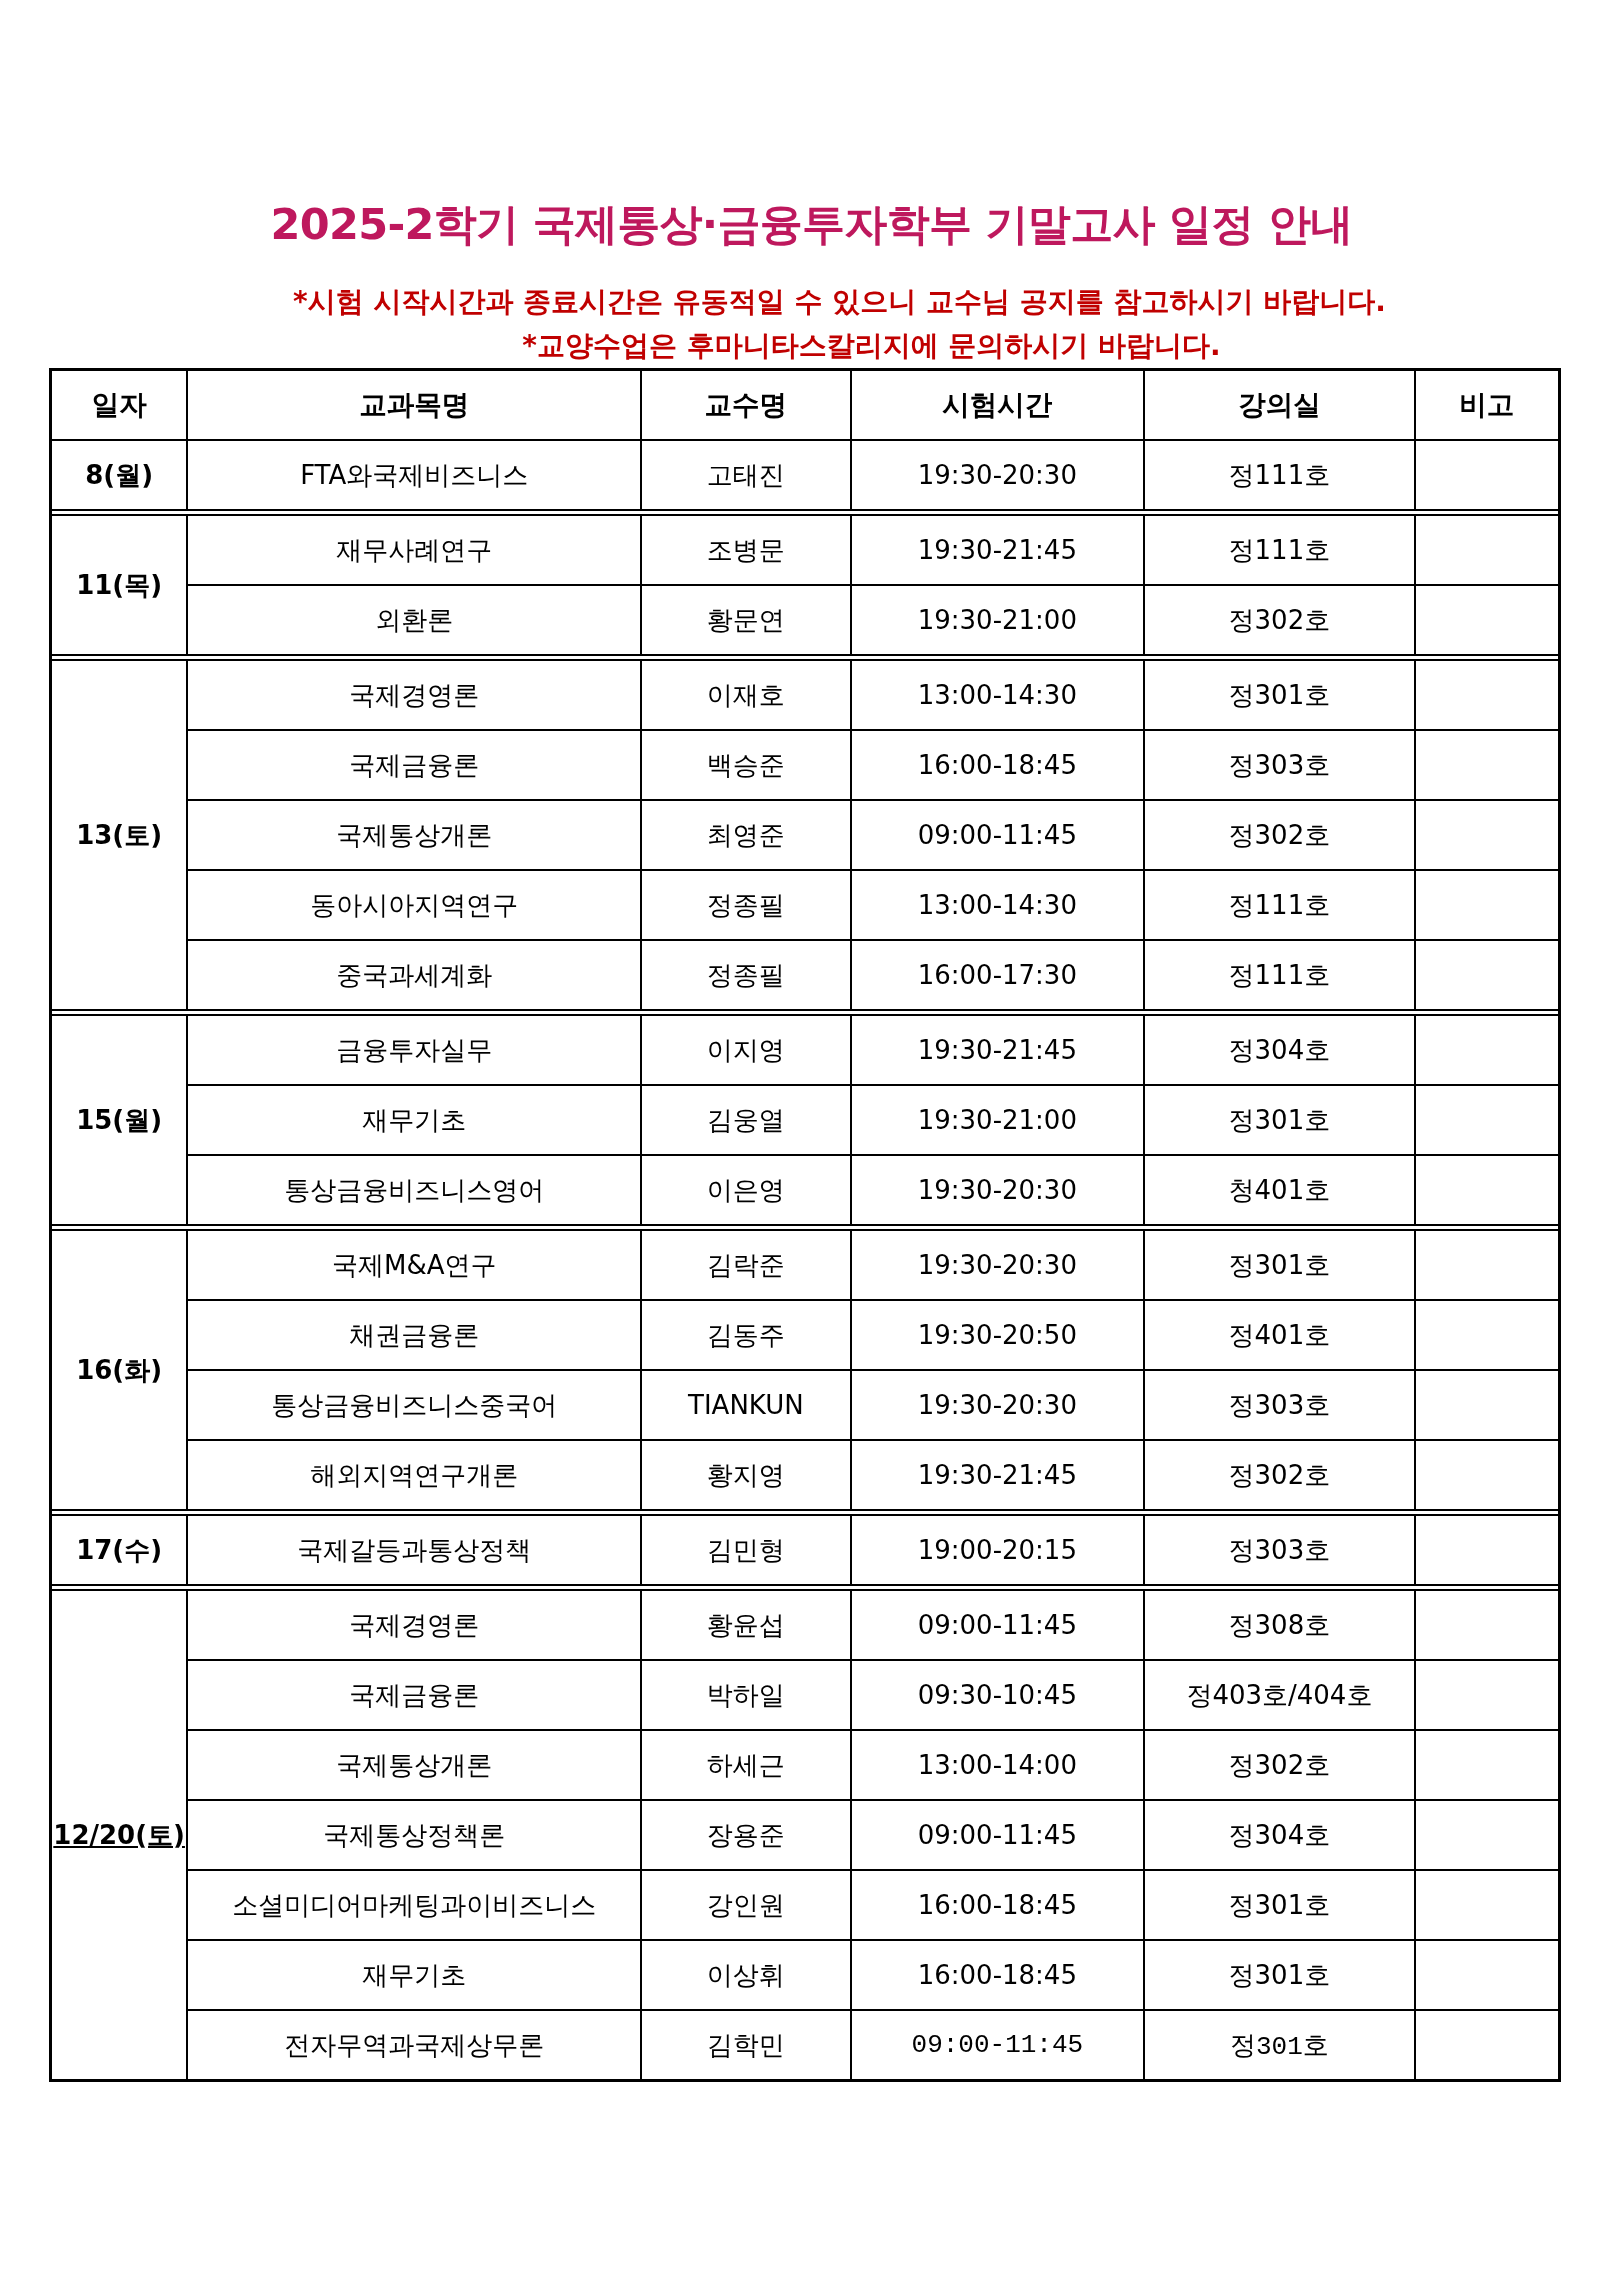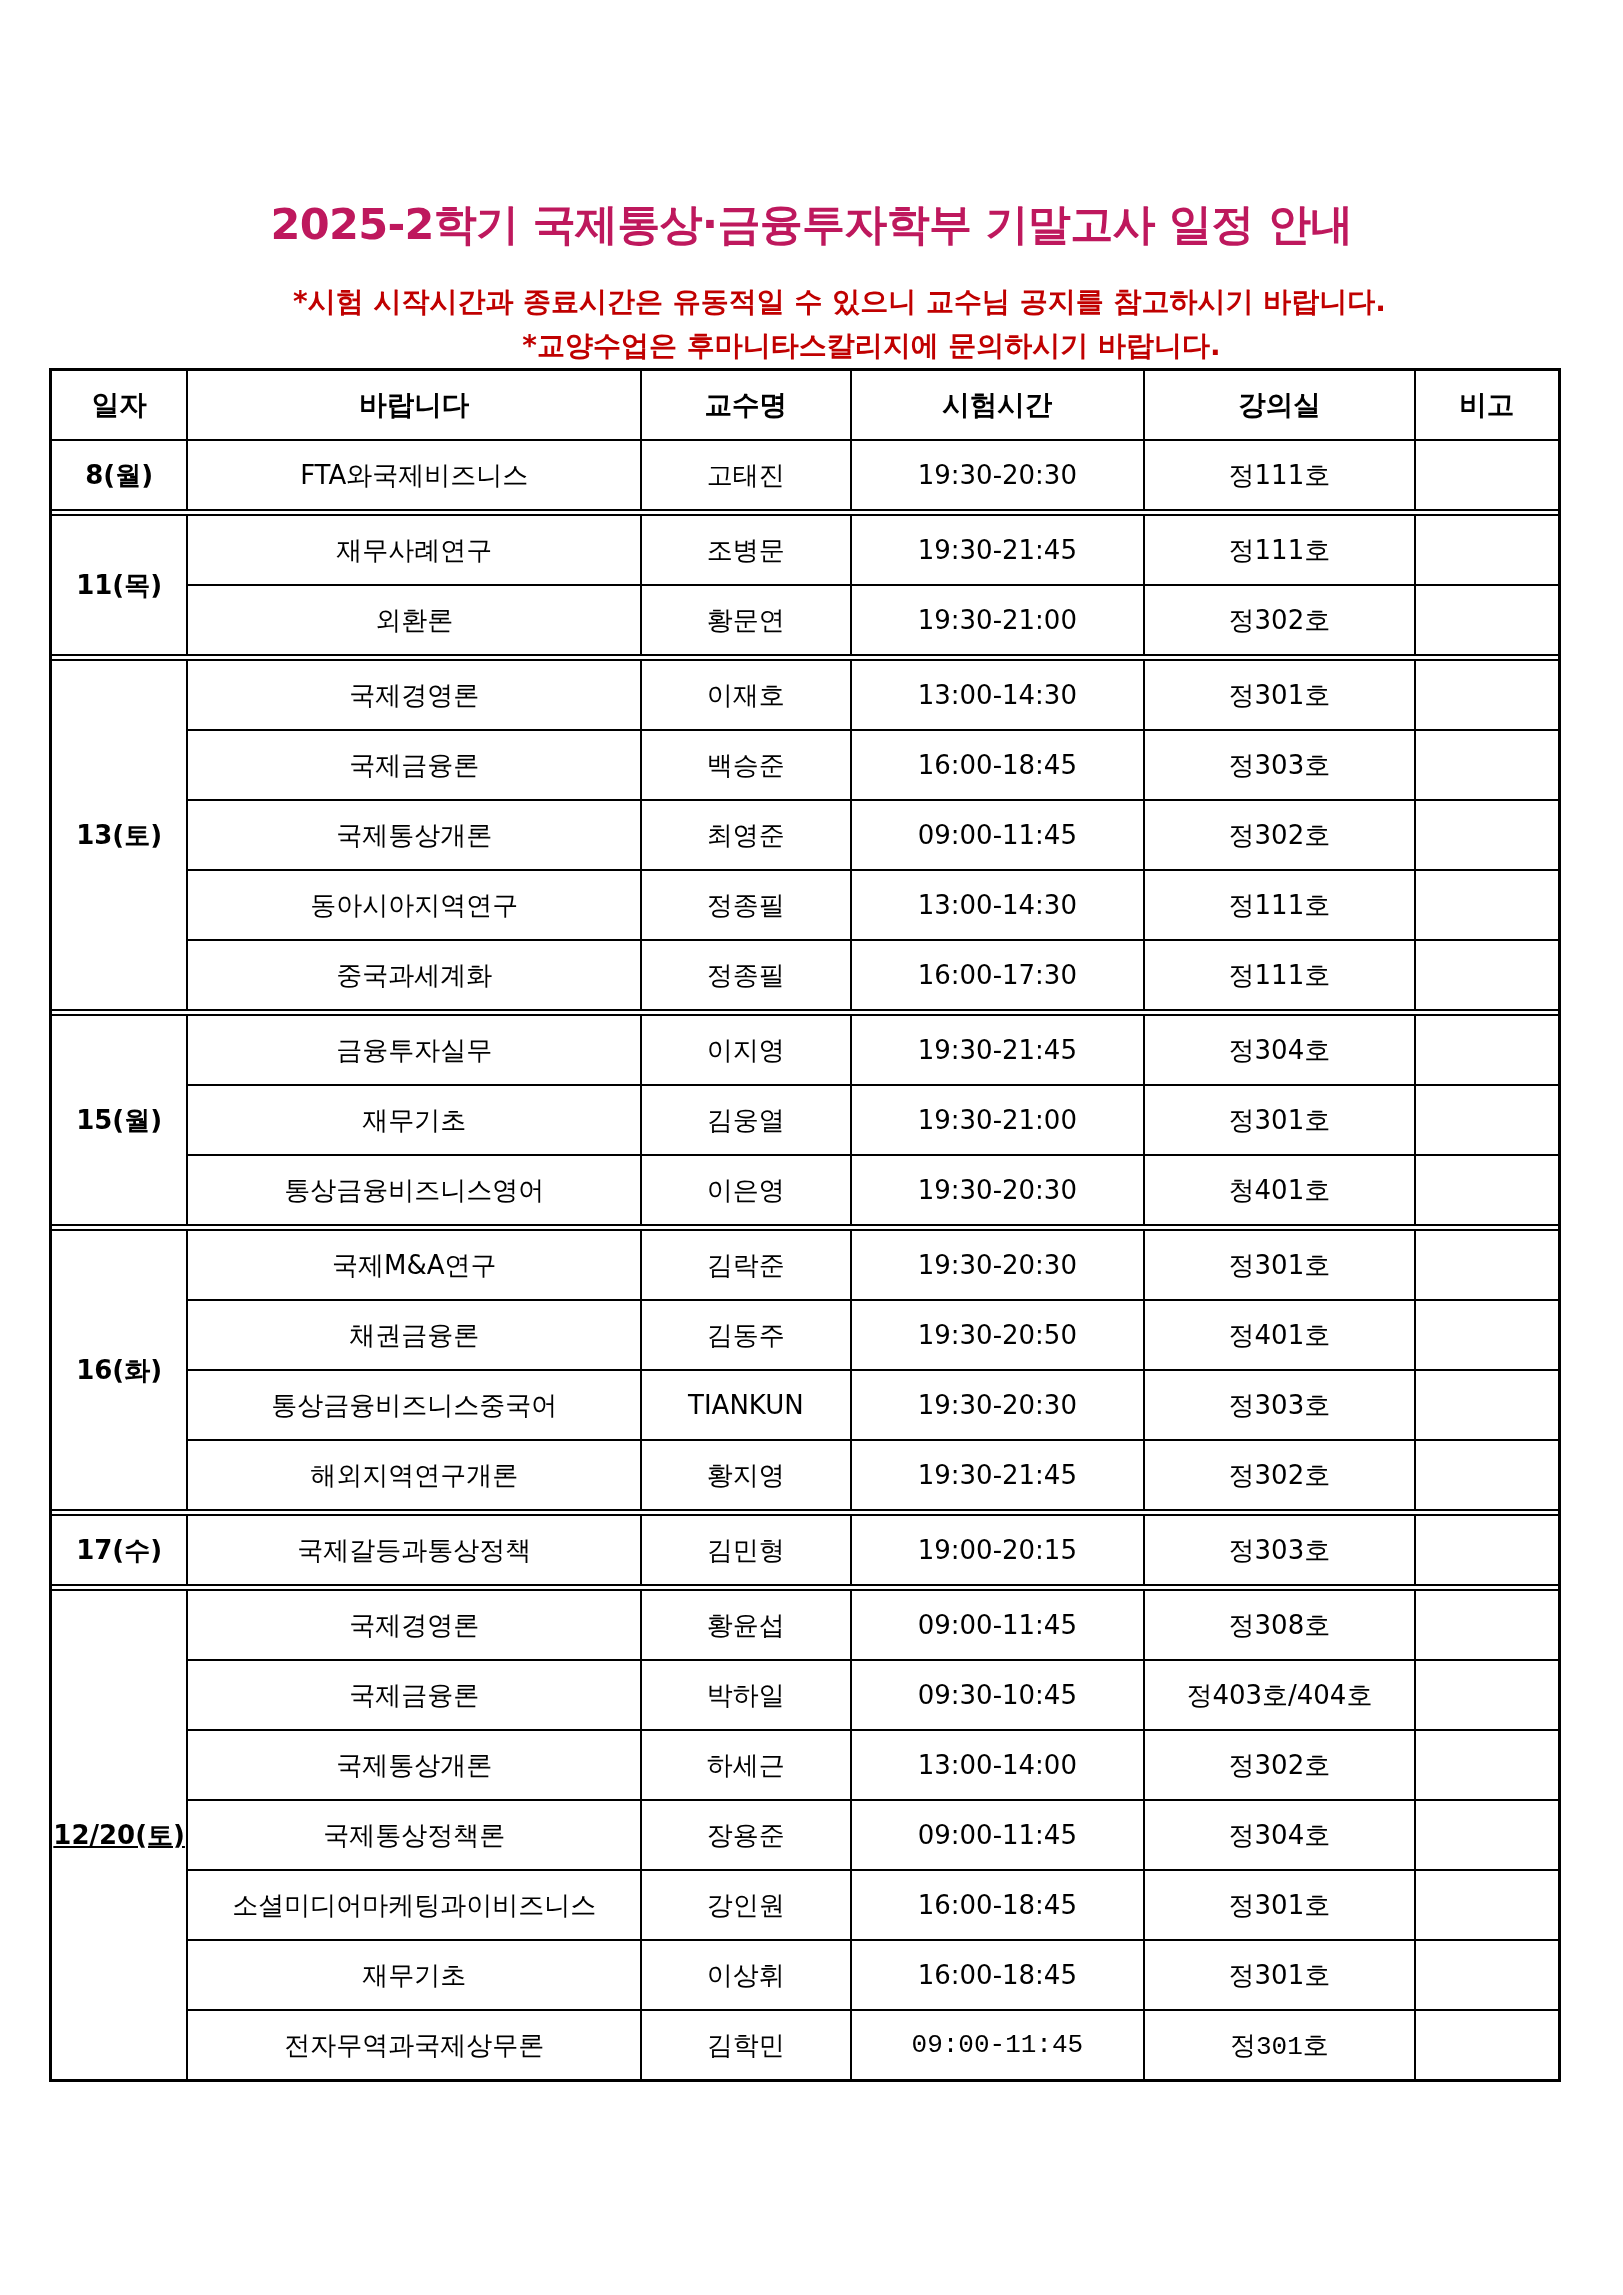--- a/index.html
+++ b/index.html
@@ -45,21 +45,21 @@
       <col style="width:135px">
       <col style="width:453px">
       <col style="width:209px">
       <col style="width:293px">
       <col style="width:270px">
       <col style="width:143px">
     </colgroup>
     <thead>
       <tr>
         <th>일자</th>
-        <th>바랍니다</th>
+        <th>교과목명</th>
         <th>교수명</th>
         <th>시험시간</th>
         <th>강의실</th>
         <th>비고</th>
       </tr>
     </thead>
     <tbody id="tbody">
         <tr>
           <td class="date" rowspan="1">8(월)</td>
           <td>FTA와국제비즈니스</td>

